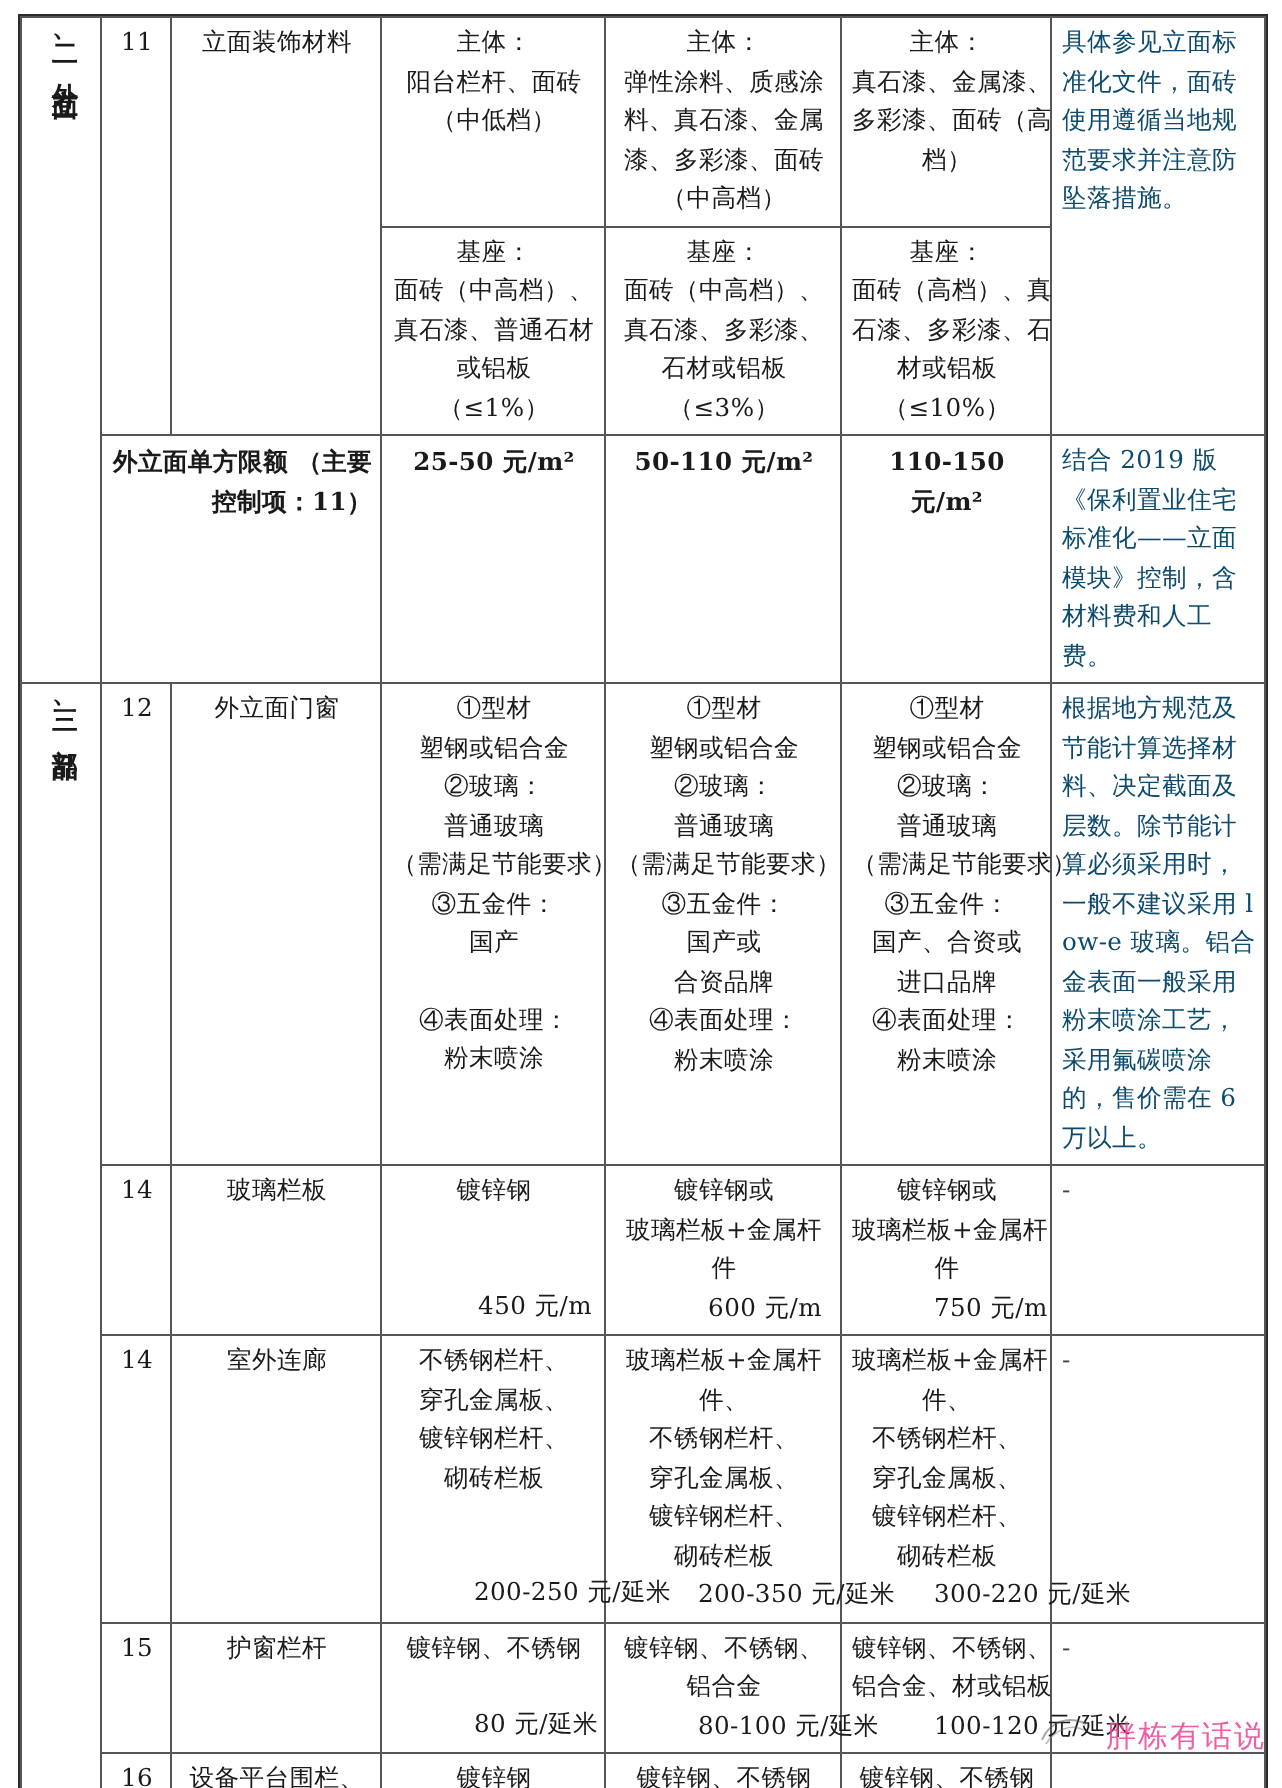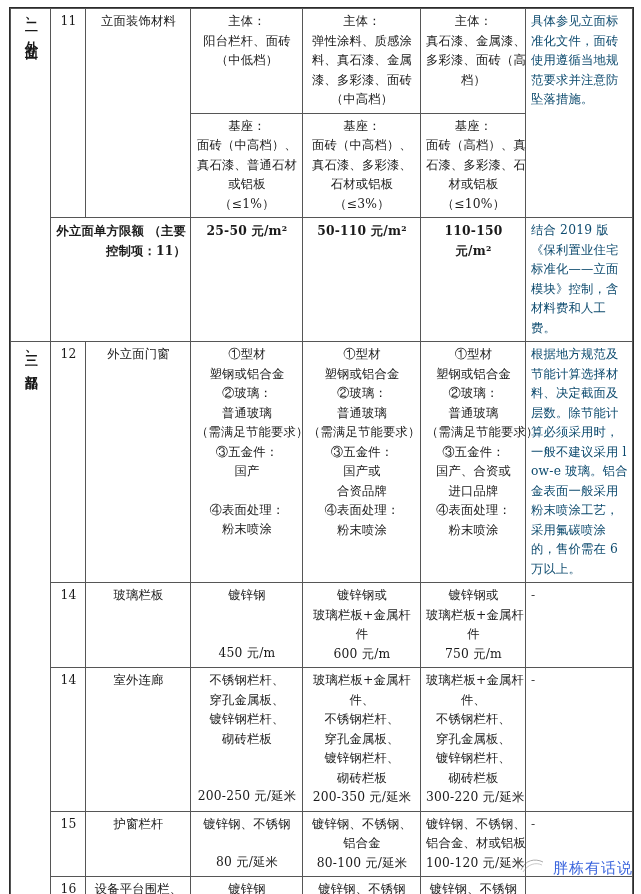--- a/index.html
+++ b/index.html
@@ -96,28 +96,28 @@
     padding-top:5px;
     word-break:break-all;
   }
   .remark-mid{ vertical-align:middle; }
   .dash{
     font-size:11px;
     color:#444;
     vertical-align:middle;
     padding-top:0;
   }
-  .price{ display:block; white-space:nowrap; }
+  .price{ display:block; white-space:nowrap;margin-left:41px; }
 
   .watermark{
     position:absolute;
     right:8px; bottom:16px;
     font-size:15px;
     letter-spacing:1px;
-    color:#1d4ed8;
+    color:#ec4899;
     font-family:"DejaVu Serif","Liberation Serif",serif;
     opacity:.88;
     white-space:nowrap;
     pointer-events:none;
   }
   .wm-swirl{
     position:absolute;
     right:96px; bottom:20px;
     width:26px;height:18px;
     opacity:.5;

